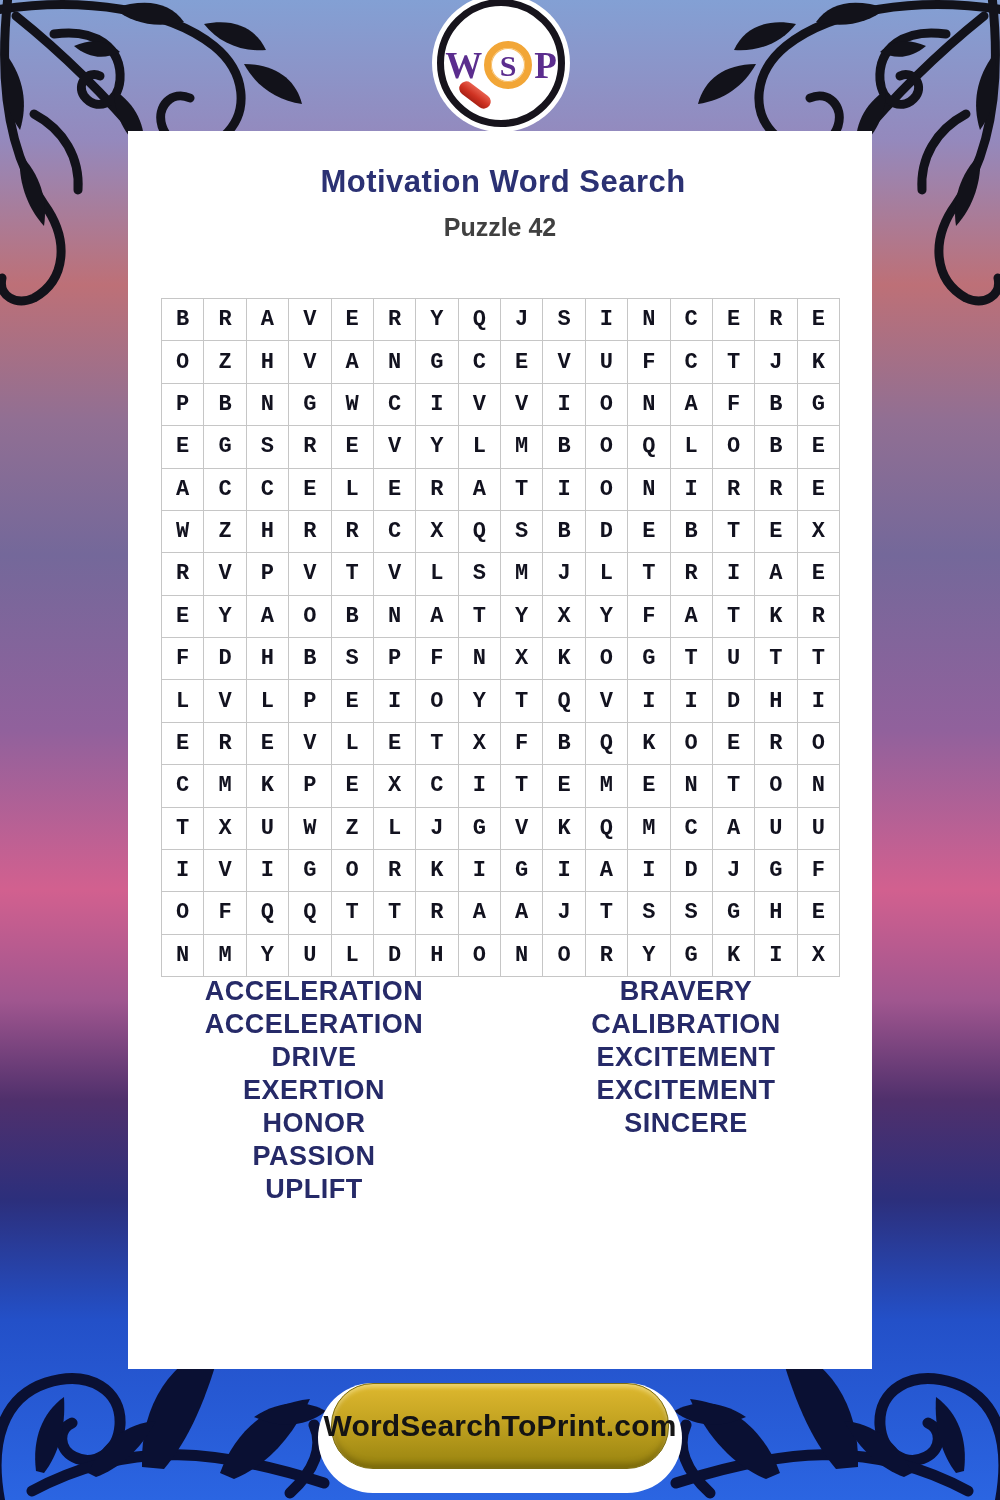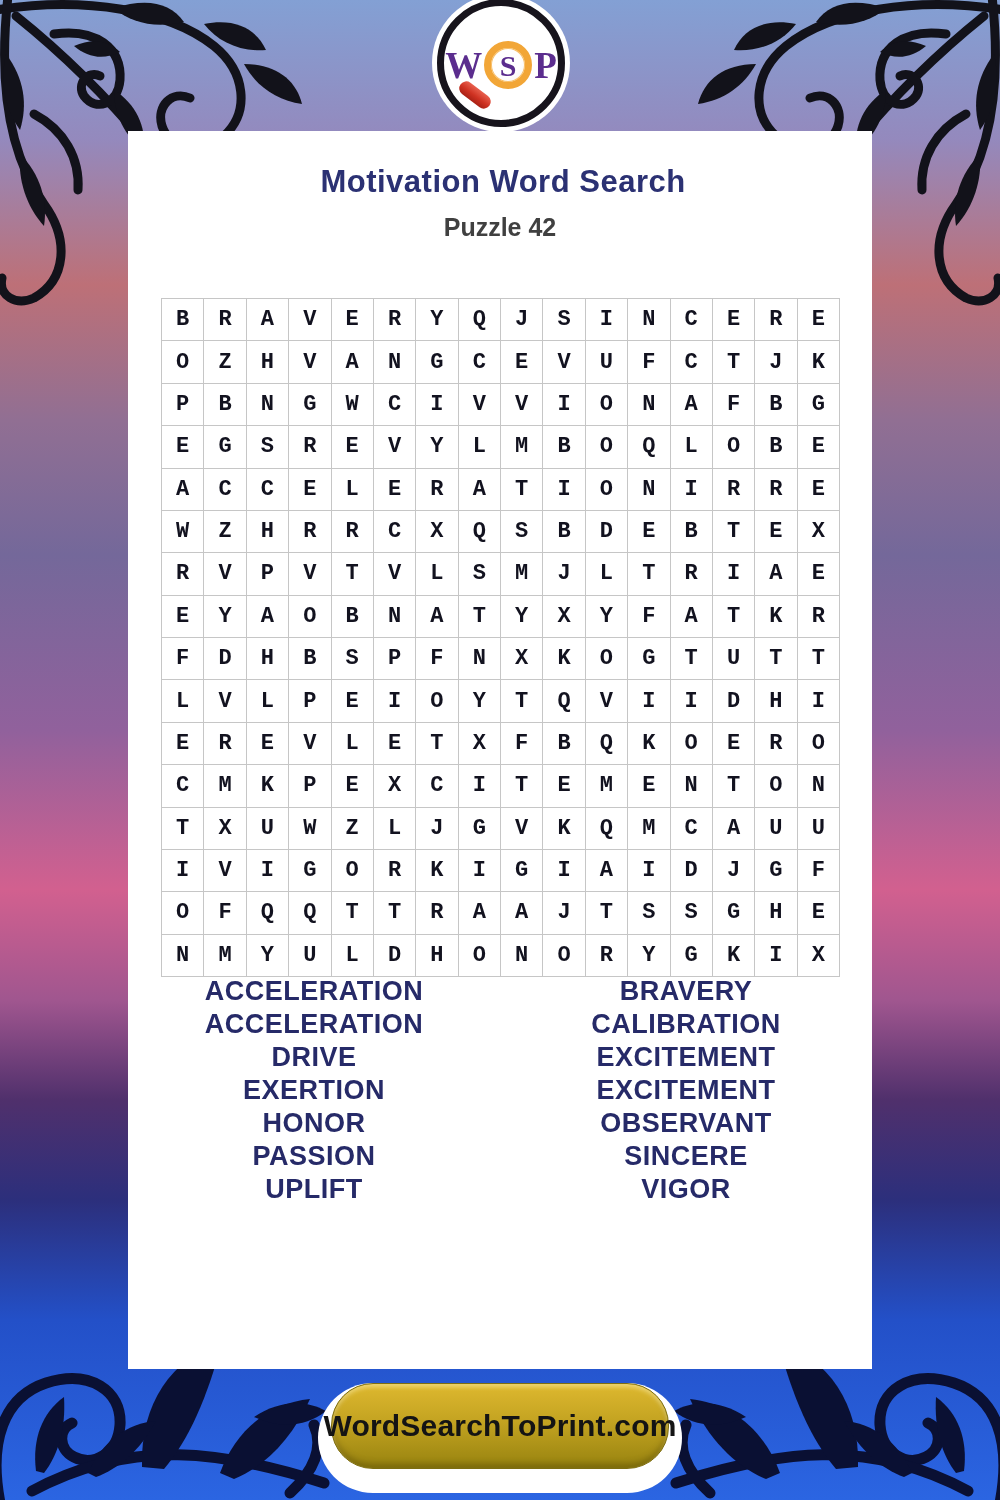--- a/index.html
+++ b/index.html
@@ -449,22 +449,20 @@
         <li>EXERTION</li>
         <li>HONOR</li>
         <li>PASSION</li>
         <li>UPLIFT</li>
       </ul>
     <ul class="word-col">
         <li>BRAVERY</li>
         <li>CALIBRATION</li>
         <li>EXCITEMENT</li>
         <li>EXCITEMENT</li>
-        <li>OBSERVANT</li>
         <li>SINCERE</li>
-        <li>VIGOR</li>
       </ul>
   </div>
 </div>
 
 <div class="site-pill">
   <div class="site-btn">WordSearchToPrint.com</div>
 </div>
 
 </body></html>

